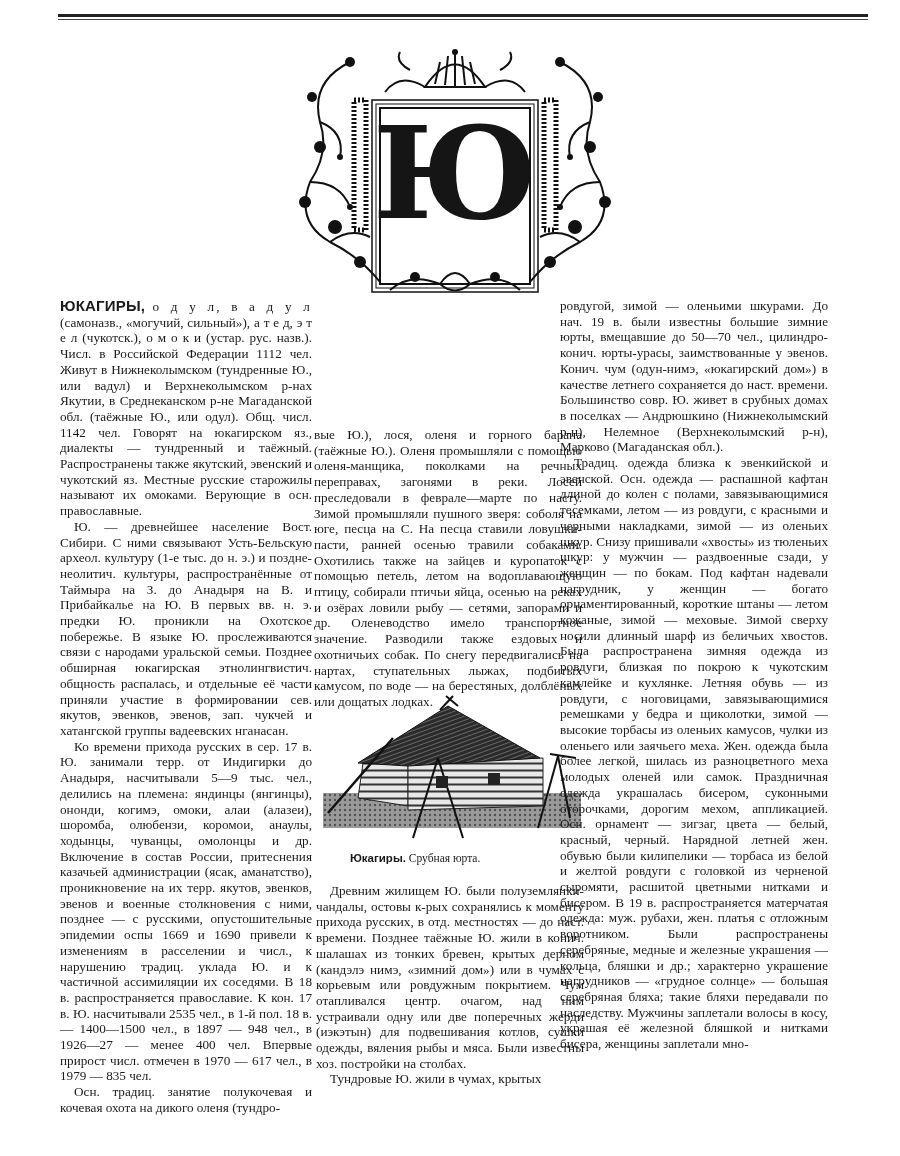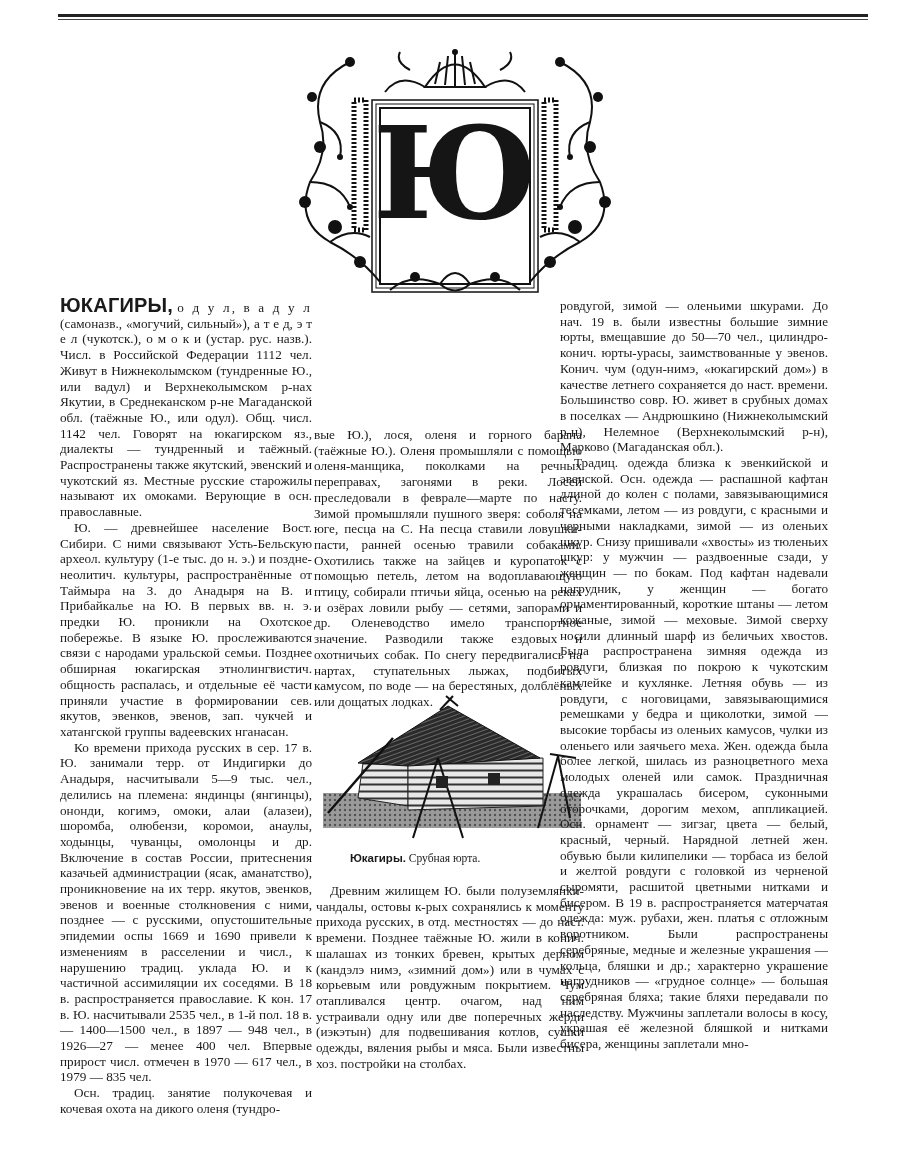--- a/index.html
+++ b/index.html
@@ -30,21 +30,21 @@
     hyphens: manual;
   }
   .col p { margin: 0; text-indent: 14px; }
   .col p.noind { text-indent: 0; }
   .col1 { left: 60px; top: 298px; width: 252px; }
   .col2 { left: 314px; top: 383px; width: 268px; margin-top: 44px; }
   .col2b { left: 316px; top: 883px; width: 268px; }
   .col3 { left: 560px; top: 298px; width: 268px; }
   .headword {
     font-family: "Liberation Sans", "DejaVu Sans", sans-serif; font-weight: bold;
-    font-size: 20px; letter-spacing: 0.2px;
+    font-size: 15px; letter-spacing: 0.2px;
   }
   .spaced { letter-spacing: 2.2px; }
   .figure {
     position: absolute; left: 318px; top: 688px; width: 268px; height: 160px;
   }
   .caption {
     position: absolute; left: 318px; top: 851px; width: 268px;
     font-size: 11.5px; line-height: 14px; padding-left: 32px;
   }
   .caption b { font-family: "Liberation Sans", "DejaVu Sans", sans-serif; }
@@ -157,18 +157,19 @@
   <line x1="220" y1="140" x2="240" y2="68" stroke="#111" stroke-width="2"></line>
   <line x1="240" y1="68" x2="252" y2="130" stroke="#111" stroke-width="2"></line>
   <line x1="232" y1="66" x2="258" y2="70" stroke="#111" stroke-width="2"></line>
   <rect x="118" y="88" width="12" height="12" fill="#222"></rect>
   <rect x="170" y="85" width="12" height="12" fill="#222"></rect>
 </svg>
 <div class="caption"><b>Юкагиры.</b><span> Срубная юрта.</span></div>
 
 <div class="col col2b">
   <p>Древним жилищем Ю. были полуземлянки-чандалы, остовы к-рых сохранялись к моменту прихода русских, в отд. местностях — до наст. времени. Позднее таёжные Ю. жили в конич. шалашах из тонких бревен, крытых дерном (кандэлэ нимэ, «зимний дом») или в чумах с корьевым или ровдужным покрытием. Чум отапливался центр. очагом, над ним устраивали одну или две поперечных жерди (иэкэтын) для подвешивания котлов, сушки одежды, вяления рыбы и мяса. Были известны хоз. постройки на столбах.</p>
+  <p>Тундровые Ю. жили в чумах, крытых</p>
 </div>
 
 <div class="col col3">
   <p class="noind">ровдугой, зимой — оленьими шкурами. До нач. 19 в. были известны большие зимние юрты, вмещавшие до 50—70 чел., цилиндро-конич. юрты-урасы, заимствованные у эвенов. Конич. чум (одун-нимэ, «юкагирский дом») в качестве летнего сохраняется до наст. времени. Большинство совр. Ю. живет в срубных домах в поселках — Андрюшкино (Нижнеколымский р-н), Нелемное (Верхнеколымский р-н), Марково (Магаданская обл.).</p>
   <p>Традиц. одежда близка к эвенкийской и эвенской. Осн. одежда — распашной кафтан длиной до колен с полами, завязывающимися тесемками, летом — из ровдуги, с красными и черными накладками, зимой — из оленьих шкур. Снизу пришивали «хвосты» из тюленьих шкур: у мужчин — раздвоенные сзади, у женщин — по бокам. Под кафтан надевали нагрудник, у женщин — богато орнаментированный, короткие штаны — летом кожаные, зимой — меховые. Зимой сверху носили длинный шарф из беличьих хвостов. Была распространена зимняя одежда из ровдуги, близкая по покрою к чукотским камлейке и кухлянке. Летняя обувь — из ровдуги, с ноговицами, завязывающимися ремешками у бедра и щиколотки, зимой — высокие торбасы из оленьих камусов, чулки из оленьего или заячьего меха. Жен. одежда была более легкой, шилась из разноцветного меха молодых оленей или самок. Праздничная одежда украшалась бисером, суконными оторочками, дорогим мехом, аппликацией. Осн. орнамент — зигзаг, цвета — белый, красный, черный. Нарядной летней жен. обувью были килипелики — торбаса из белой и желтой ровдуги с головкой из черненой сыромяти, расшитой цветными нитками и бисером. В 19 в. распространяется матерчатая одежда: муж. рубахи, жен. платья с отложным воротником. Были распространены серебряные, медные и железные украшения — кольца, бляшки и др.; характерно украшение нагрудников — «грудное солнце» — большая серебряная бляха; такие бляхи передавали по наследству. Мужчины заплетали волосы в косу, украшая её железной бляшкой и нитками бисера, женщины заплетали мно-</p>
 </div>
 
 </body></html>

